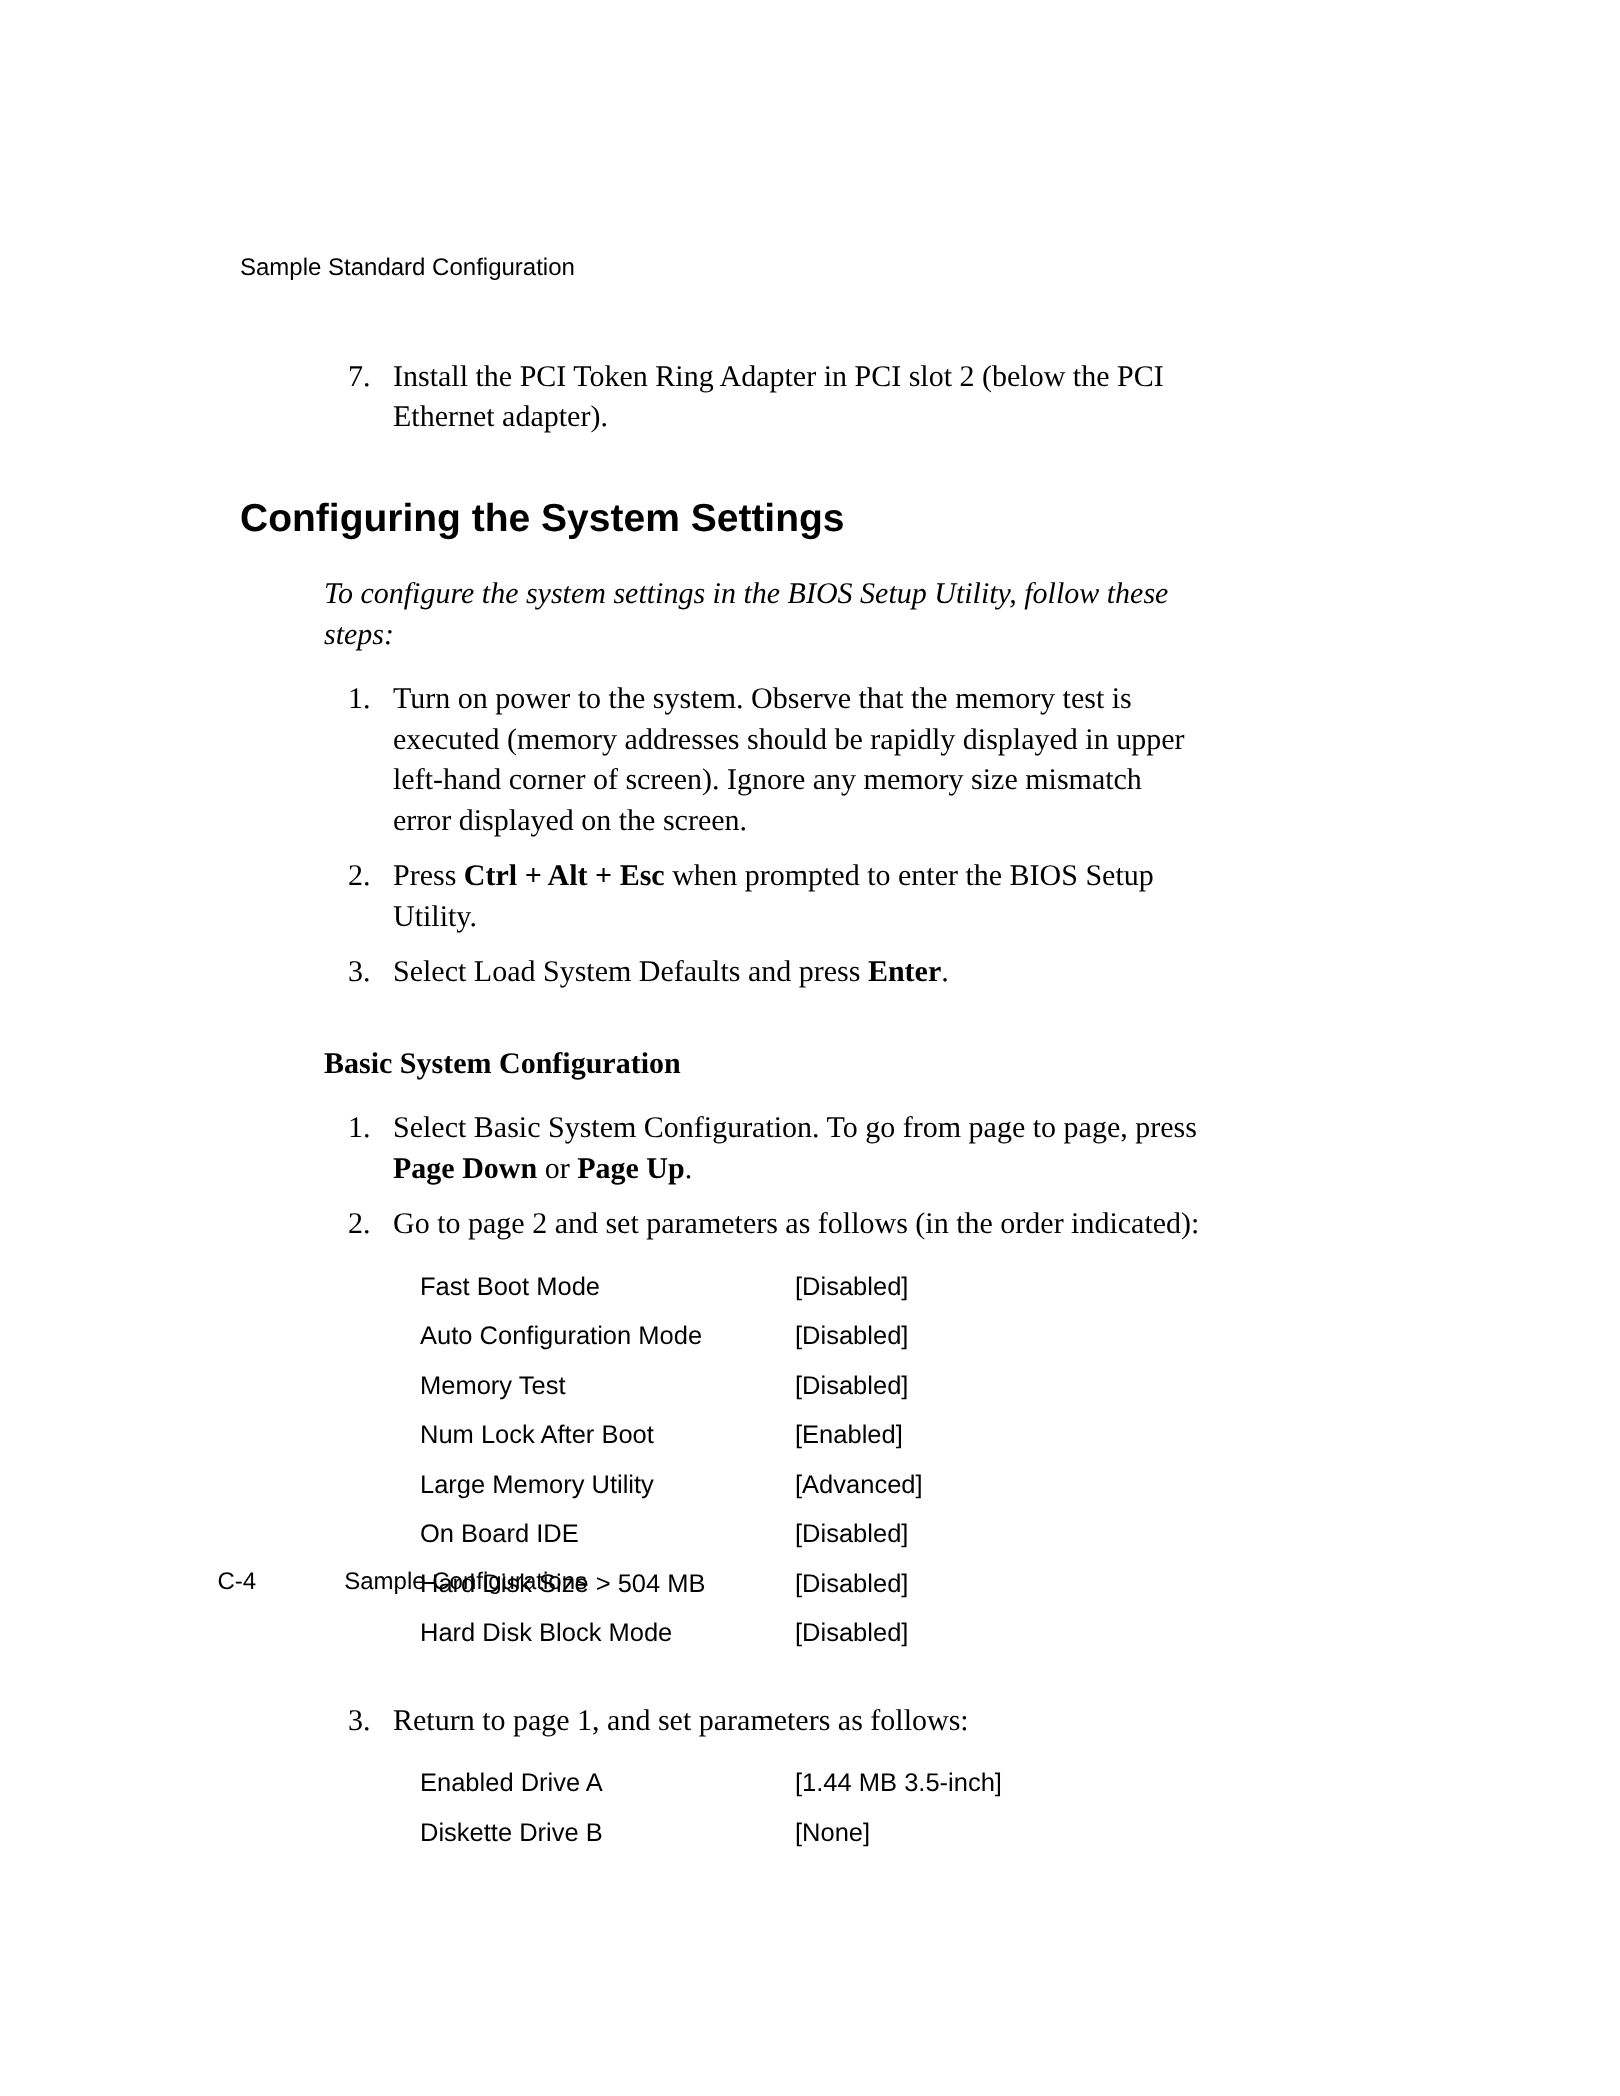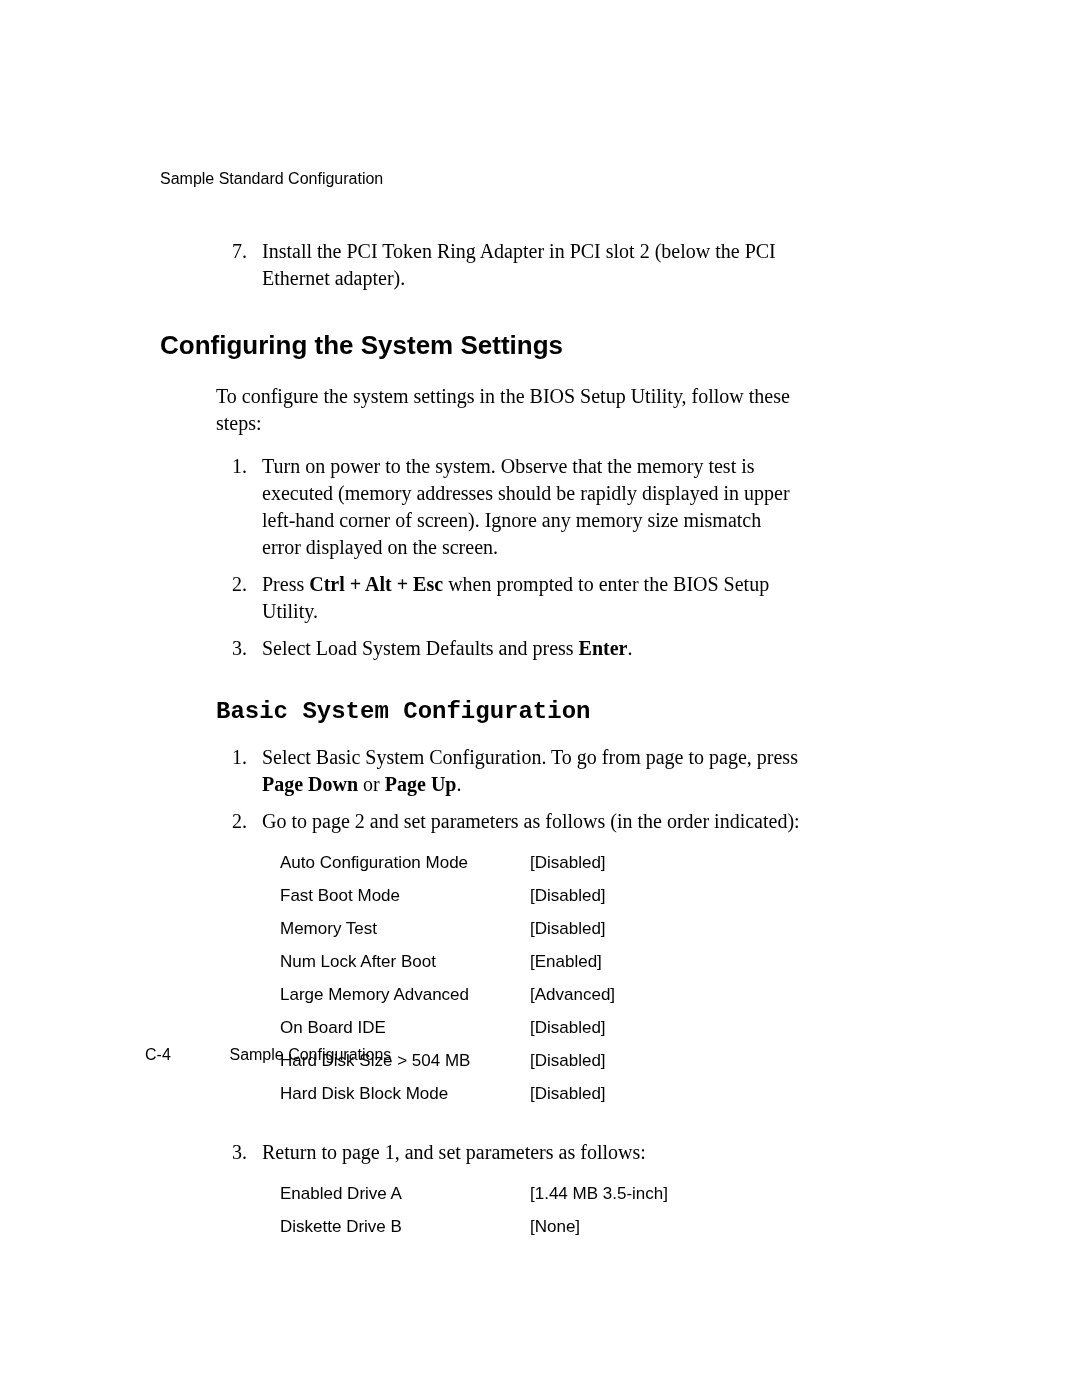--- a/index.html
+++ b/index.html
@@ -35,25 +35,26 @@
     margin-bottom: 10px;
   }
   h1 {
     font-family: Arial, Helvetica, sans-serif;
     font-weight: bold;
     font-size: 26px;
     margin: 36px 0 20px -56px;
   }
   p.intro {
     margin: 12px 0 14px 0;
+    font-style: italic;
   }
   h2 {
-    font-family: Liberation Mono, monospace;
+    font-family: Liberation Serif, serif;
     font-weight: bold;
-    font-size: 24px;
+    font-size: 20px;
     margin: 34px 0 0 0;
   }
   .b { font-weight: bold; }
   table.params {
     font-family: Arial, Helvetica, sans-serif;
     font-size: 17px;
     border-collapse: collapse;
     margin: 12px 0 28px 18px;
   }
   table.params td {
@@ -106,37 +107,37 @@
 
     <ol class="main-list">
       <li>
         <span>Select Basic System Configuration. To go from page to page, press </span><span class="b">Page Down</span><span> or </span><span class="b">Page Up</span><span>.</span>
       </li>
       <li>
         <span>Go to page 2 and set parameters as follows (in the order indicated):</span>
         <table class="params">
           <tbody id="tbl2">
               <tr>
-                <td class="label">Auto Configuration Mode</td>
+                <td class="label">Fast Boot Mode</td>
                 <td>[Disabled]</td>
               </tr>
               <tr>
-                <td class="label">Fast Boot Mode</td>
+                <td class="label">Auto Configuration Mode</td>
                 <td>[Disabled]</td>
               </tr>
               <tr>
                 <td class="label">Memory Test</td>
                 <td>[Disabled]</td>
               </tr>
               <tr>
                 <td class="label">Num Lock After Boot</td>
                 <td>[Enabled]</td>
               </tr>
               <tr>
-                <td class="label">Large Memory Advanced</td>
+                <td class="label">Large Memory Utility</td>
                 <td>[Advanced]</td>
               </tr>
               <tr>
                 <td class="label">On Board IDE</td>
                 <td>[Disabled]</td>
               </tr>
               <tr>
                 <td class="label">Hard Disk Size &gt; 504 MB</td>
                 <td>[Disabled]</td>
               </tr>

